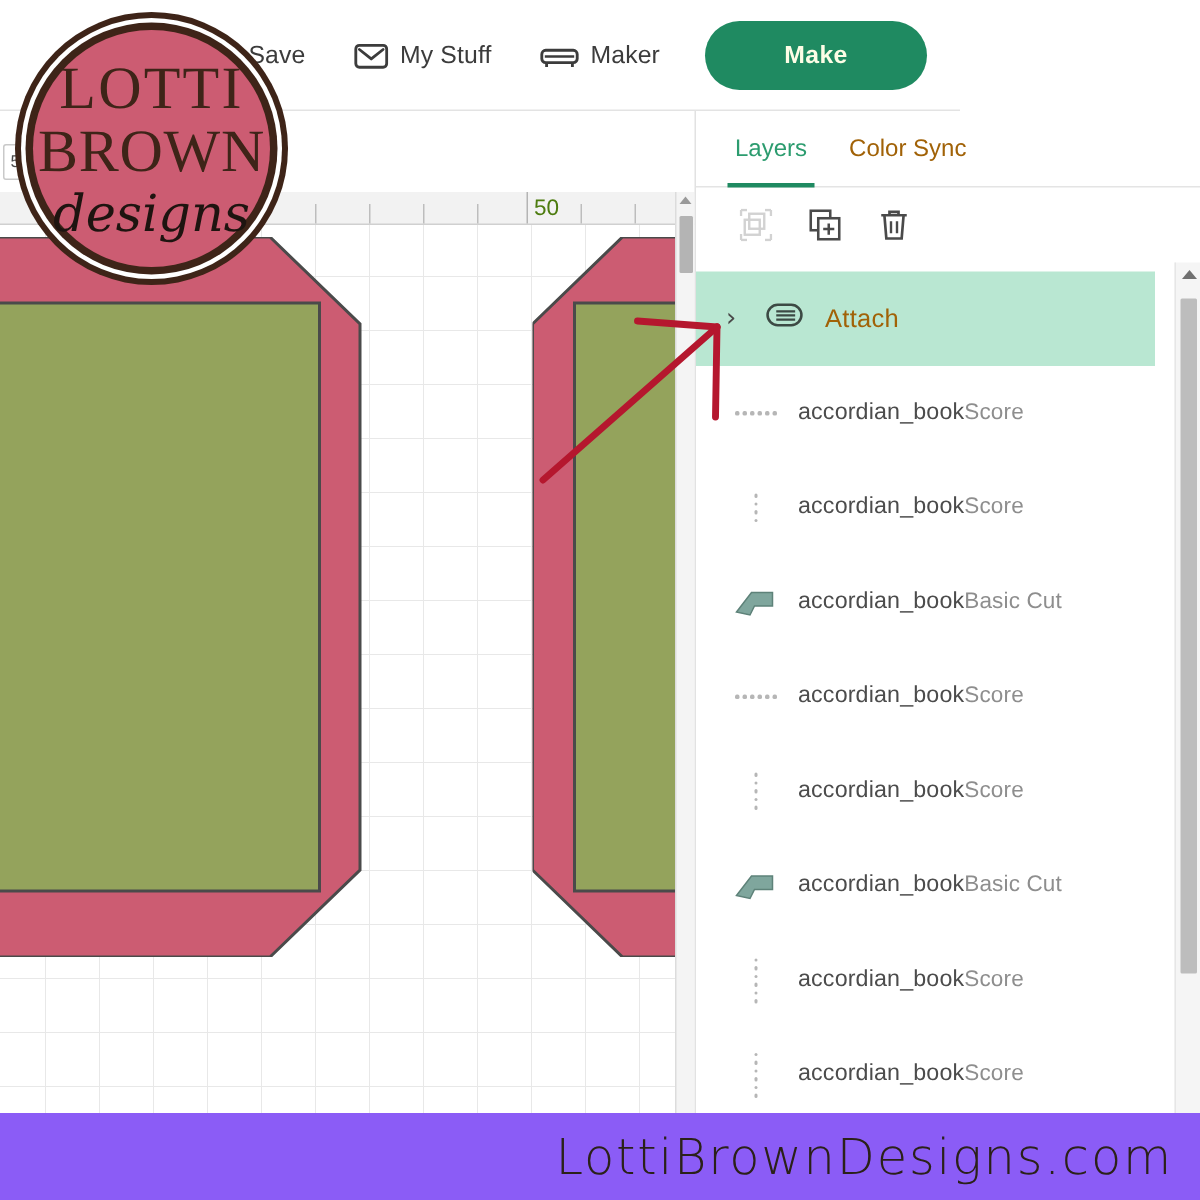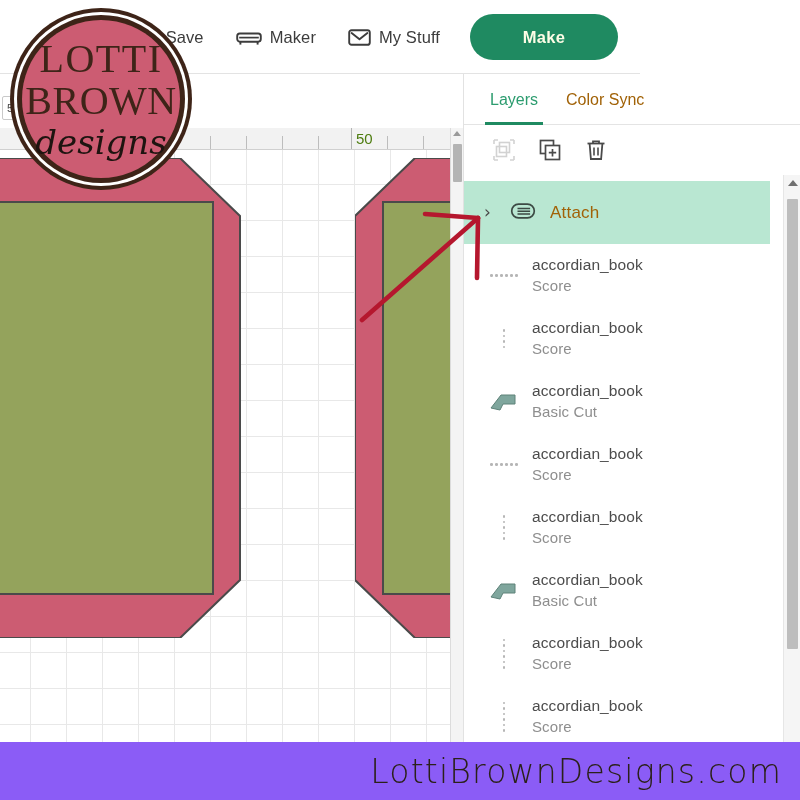--- a/index.html
+++ b/index.html
@@ -124,21 +124,21 @@
   .layer-row.attach{
     background:#b9e7d2;height:63px;width:306px;margin-top:6px;
     padding-left:20px;
   }
   .chev{
     width:14px;font-size:17px;color:#4a4a4a;line-height:1;margin-right:12px;
     font-family:"DejaVu Sans", sans-serif;
   }
   .attach-label{font-size:17px;color:#a16207;margin-left:14px;letter-spacing:.2px;}
   .thumb-cell{width:44px;display:flex;align-items:center;justify-content:center;flex:0 0 44px;}
-  .layer-text{display:flex;flex-direction:column;justify-content:center;margin-left:6px;}
+  .layer-text{display:flex;justify-content:center;margin-left:6px;}
   .layer-title{font-size:15.5px;color:#4c4c4c;line-height:1.35;letter-spacing:.1px;}
   .layer-sub{font-size:15px;color:#8e8e8e;line-height:1.35;letter-spacing:.1px;}
 
   
   .th-hdots{width:28px;height:3px;display:flex;gap:2.5px;align-items:center;}
   .th-hdots i{display:block;width:2.5px;height:2.5px;background:#b6b6b6;border-radius:50%;}
   .th-vdots{width:3px;display:flex;flex-direction:column;gap:3px;align-items:center;}
   .th-vdots i{display:block;width:2.5px;height:2.5px;background:#b6b6b6;border-radius:50%;}
 
   
@@ -178,42 +178,42 @@
 </head>
 <body>
 
 <div id="app">
 
   <div class="header">
     <div class="hdr-actions">
 
       <div class="hdr-item">
         <span>Save</span>
+      </div>
+
+      <div class="hdr-item">
+        <span class="ico">
+          <svg width="23" height="19" viewBox="0 0 23 19">
+            <rect x="1.2" y="2.2" width="20.6" height="14.6" rx="2.4" fill="none" stroke="#3c3c3c" stroke-width="1.9"></rect>
+            <path d="M3.6 5.0 L11.5 11.3 L19.4 5.0" fill="none" stroke="#3c3c3c" stroke-width="1.9" stroke-linecap="round" stroke-linejoin="round"></path>
+          </svg>
+        </span>
+        <span>My Stuff</span>
       </div>
 
       <div class="hdr-item">
         <span class="ico">
           <svg width="26" height="17" viewBox="0 0 26 17">
             <rect x="1.2" y="4.5" width="23.6" height="8.2" rx="2.6" fill="none" stroke="#3c3c3c" stroke-width="1.9"></rect>
             <line x1="3.2" y1="8.6" x2="22.8" y2="8.6" stroke="#3c3c3c" stroke-width="1.7"></line>
             <line x1="4.4" y1="13" x2="4.4" y2="15.6" stroke="#3c3c3c" stroke-width="1.9"></line>
             <line x1="21.6" y1="13" x2="21.6" y2="15.6" stroke="#3c3c3c" stroke-width="1.9"></line>
           </svg>
         </span>
         <span>Maker</span>
-      </div>
-
-      <div class="hdr-item">
-        <span class="ico">
-          <svg width="23" height="19" viewBox="0 0 23 19">
-            <rect x="1.2" y="2.2" width="20.6" height="14.6" rx="2.4" fill="none" stroke="#3c3c3c" stroke-width="1.9"></rect>
-            <path d="M3.6 5.0 L11.5 11.3 L19.4 5.0" fill="none" stroke="#3c3c3c" stroke-width="1.9" stroke-linecap="round" stroke-linejoin="round"></path>
-          </svg>
-        </span>
-        <span>My Stuff</span>
       </div>
 
       <button class="make-btn">Make</button>
     </div>
   </div>
 
   <div class="canvas-wrap">
     <div class="blank-strip"></div>
 
     <div class="size-field">5.5</div>

